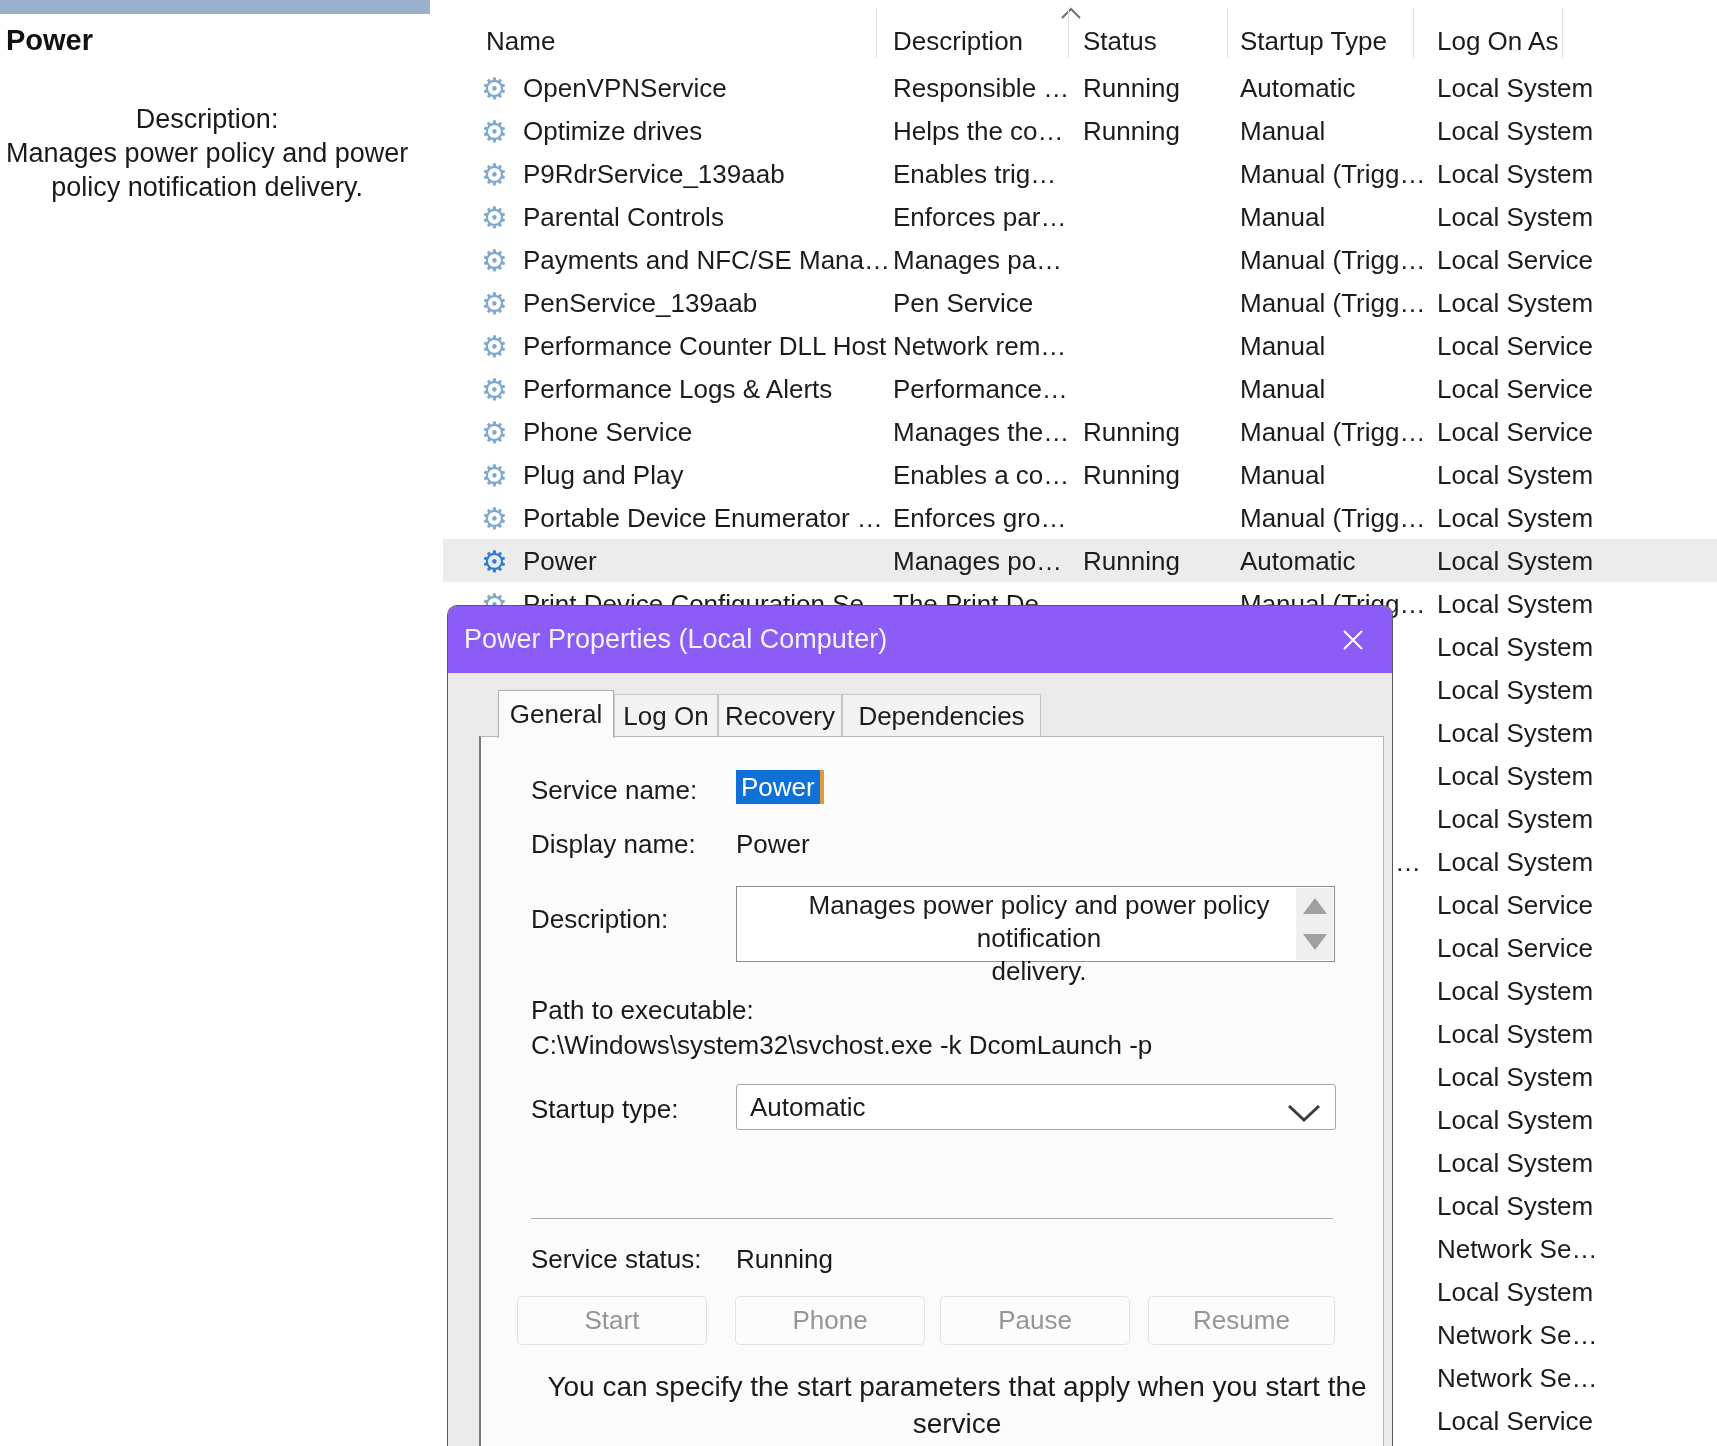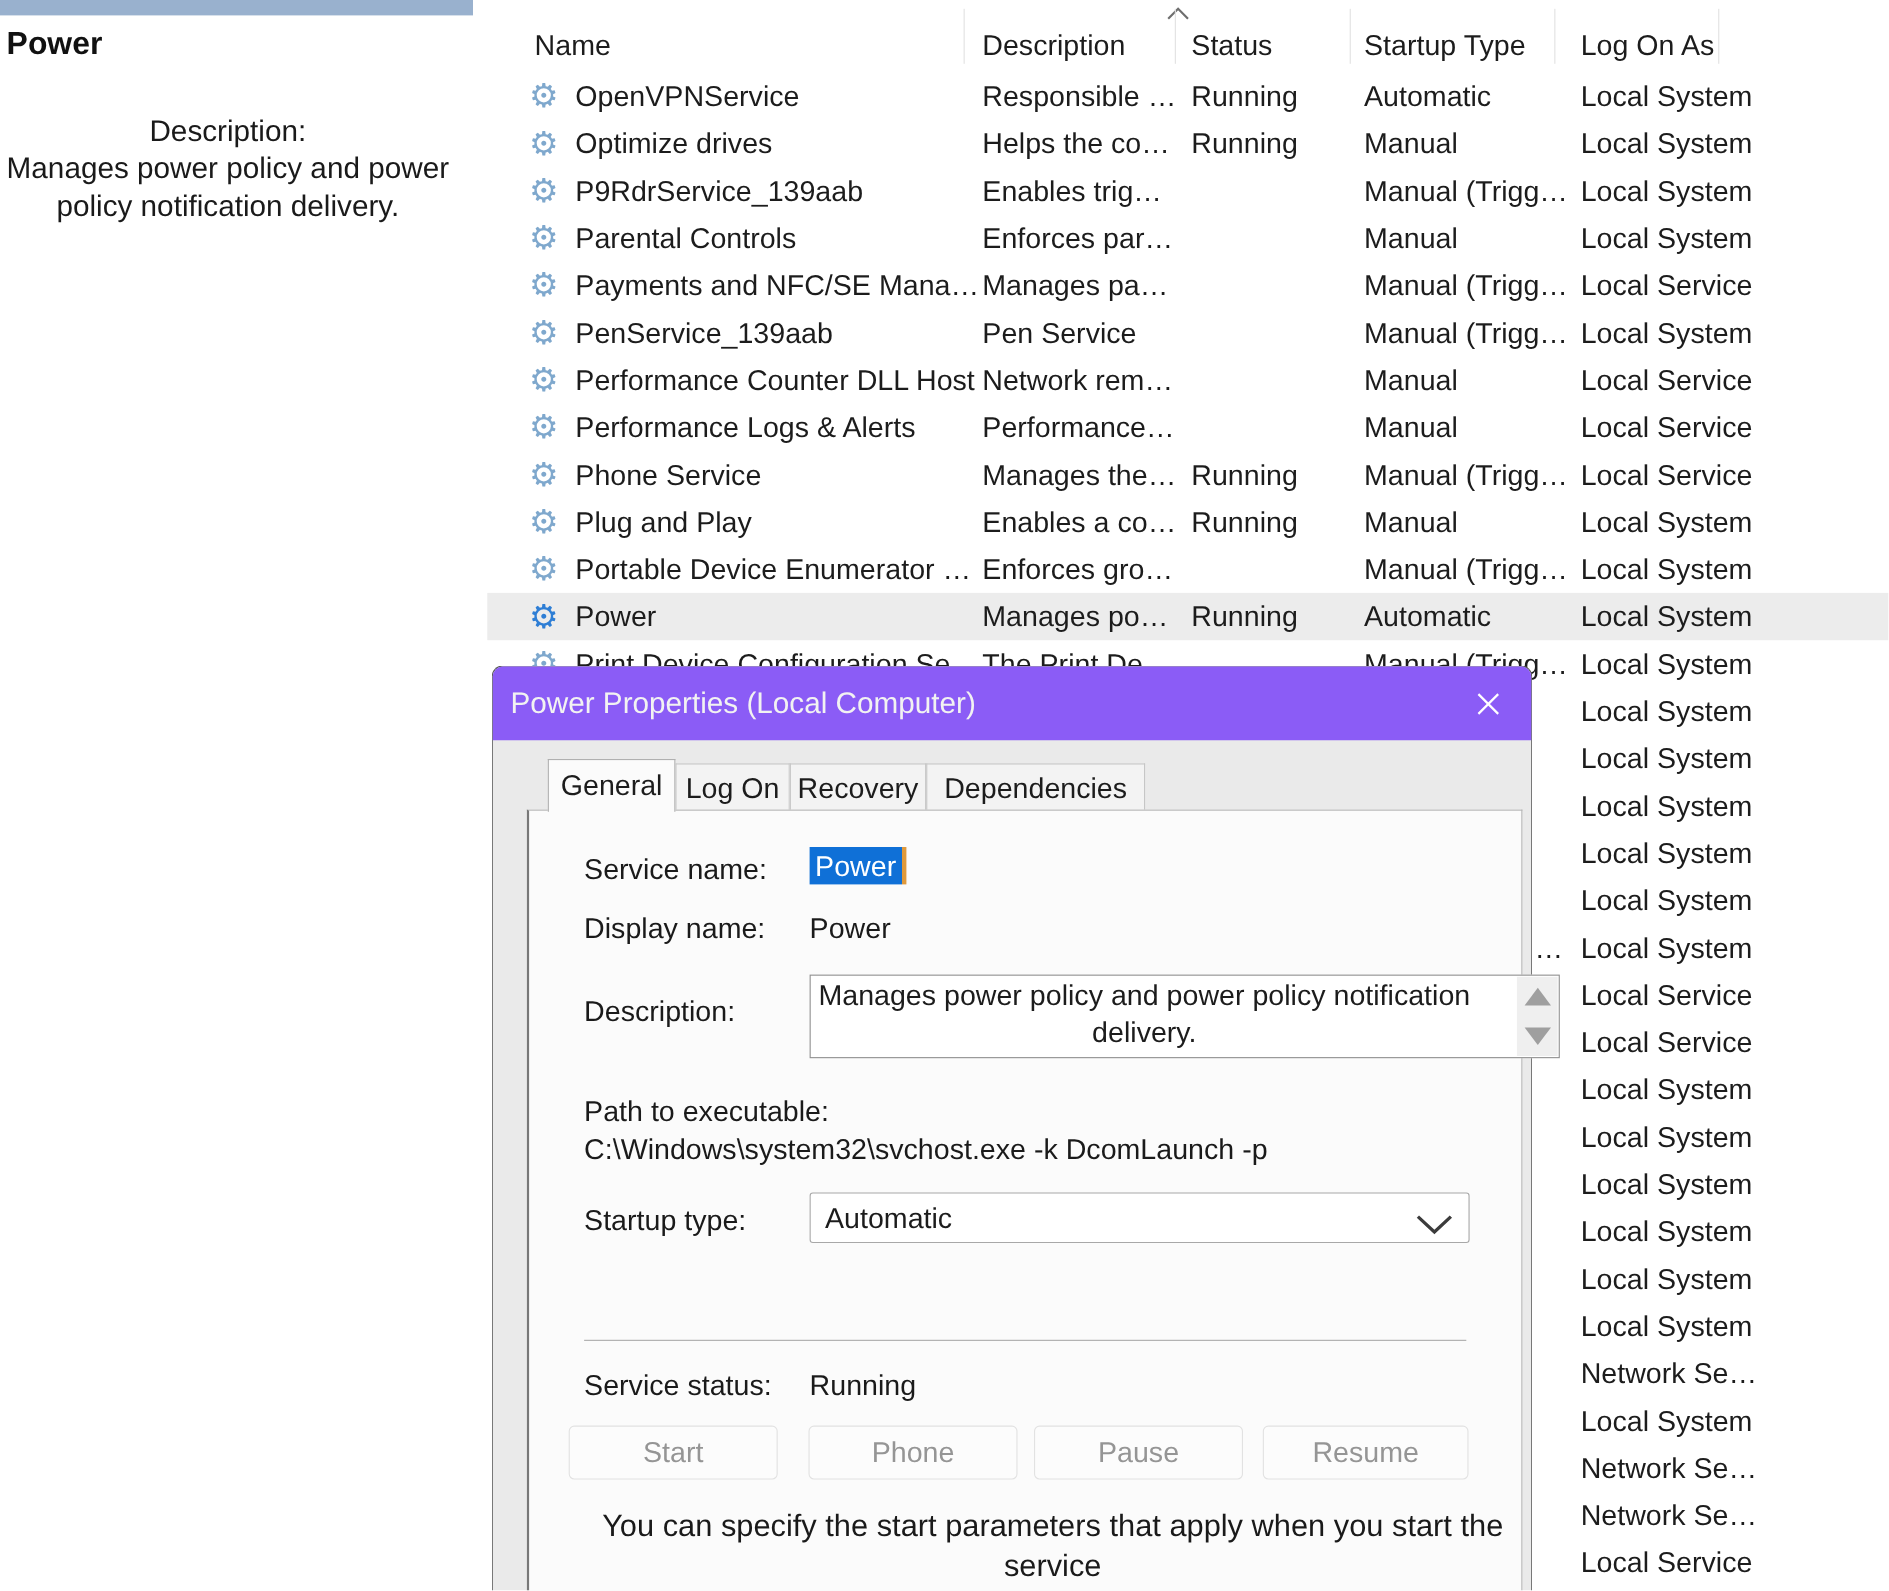--- a/index.html
+++ b/index.html
@@ -41,21 +41,21 @@
        font-size:26px;background:#f3f3f3;border:1px solid #c6c6c6;border-bottom:none;box-sizing:border-box;}
   .tab.active{background:#fbfbfb;border-color:#b0b0b0;z-index:4;}
   
   #dlg-panel{left:31px;top:130px;width:905px;height:716px;background:#fbfbfb;box-sizing:border-box;
              border:1px solid #b5b5b5;border-left:2px solid #787878;z-index:2;}
   .fld-label{position:absolute;left:50px;font-size:26px;color:#1a1a1a;white-space:nowrap;}
   .fld-value{position:absolute;left:255px;font-size:26px;color:#1a1a1a;white-space:nowrap;}
   #svc-name-box{left:255px;top:33px;height:34px;background:#0f70d7;color:#fff;font-size:26px;
                 display:inline-flex;align-items:center;padding:0 5px;}
   #svc-name-caret{position:absolute;right:-4px;top:0;width:4px;height:34px;background:#e09a3c;}
-  #desc-box{left:255px;top:149px;width:682px;height:76px;background:#fff;border:1px solid #8f8f8f;box-sizing:border-box;}
+  #desc-box{left:255px;top:149px;width:599px;height:76px;background:#fff;border:1px solid #8f8f8f;box-sizing:border-box;}
   #desc-text{position:absolute;left:7px;top:2px;font-size:26px;line-height:33px;white-space:pre-line;}
   #desc-scroll{position:absolute;top:1px;right:1px;bottom:1px;width:37px;background:#efefef;}
   .tri{position:absolute;left:50%;transform:translateX(-50%);width:0;height:0;border-left:12px solid transparent;border-right:12px solid transparent;}
   #tri-up{top:10px;border-bottom:16px solid #9f9f9f;}
   #tri-down{bottom:10px;border-top:16px solid #9f9f9f;}
   #startup-select{left:255px;top:347px;width:600px;height:46px;background:#fff;border:1px solid #a8a8a8;
                   border-radius:3px;box-sizing:border-box;display:flex;align-items:center;padding-left:13px;
                   font-size:26px;cursor:pointer;}
   #startup-chevron{position:absolute;right:14px;top:14px;}
   #dlg-separator{left:50px;top:481px;width:802px;height:1px;background:#ababab;}

